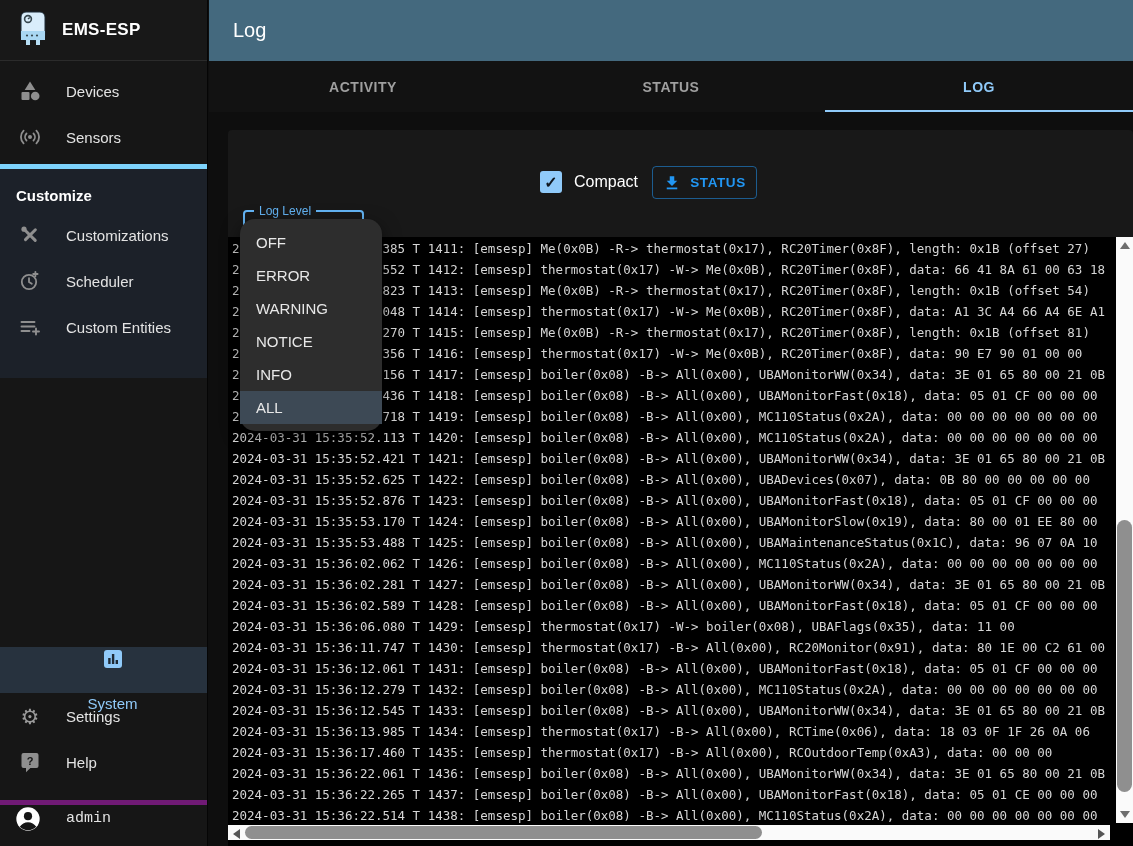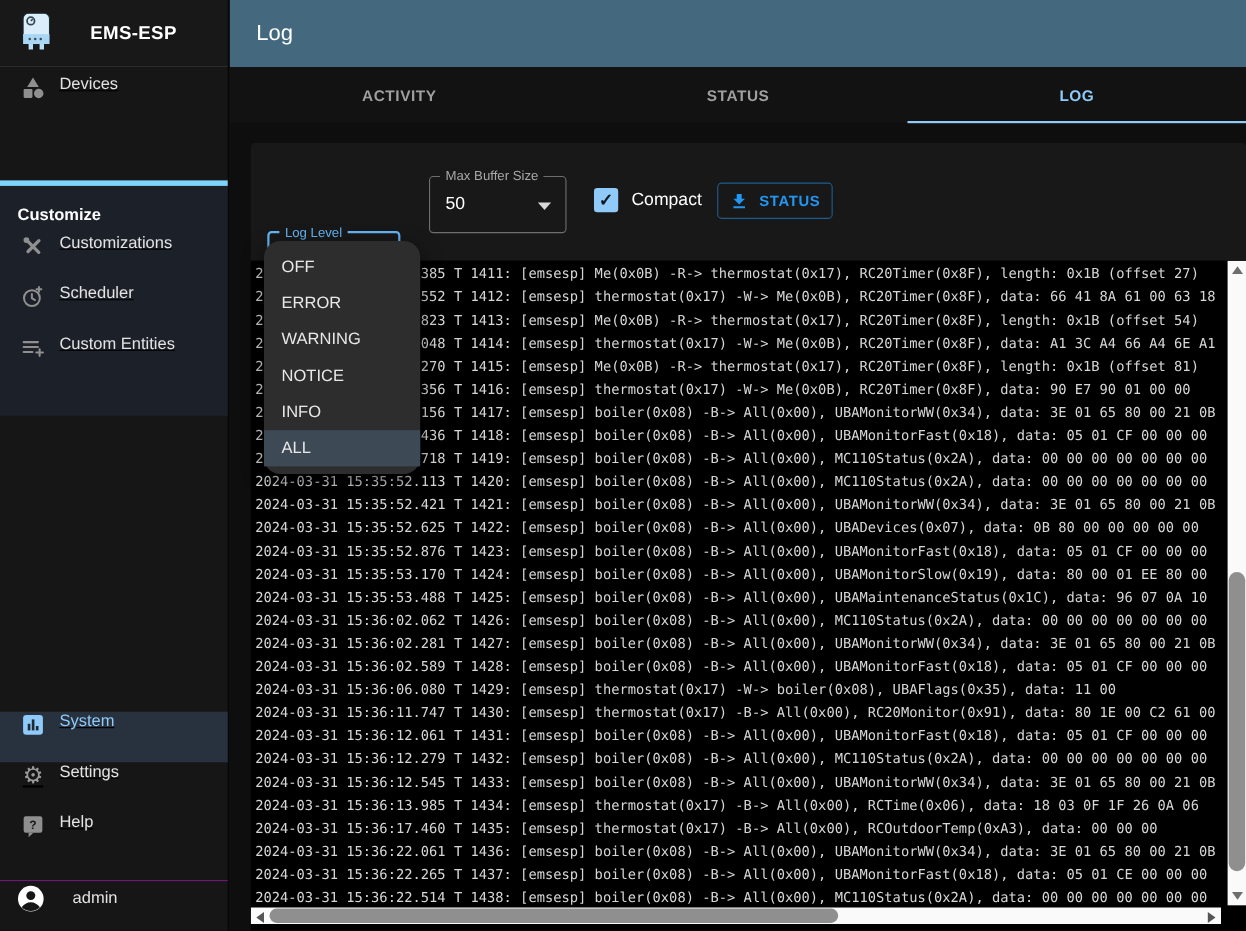--- a/index.html
+++ b/index.html
@@ -3,36 +3,36 @@
 <meta charset="utf-8">
 <style>
   * { margin:0; padding:0; box-sizing:border-box; }
   html,body { width:1133px; height:846px; overflow:hidden; background:#0e0e0e;
               font-family:"Liberation Sans", sans-serif; }
 
   
   .sidebar { position:absolute; left:0; top:0; width:208px; height:846px;
              background:#161616; border-right:1px solid #050505; }
   .logo-row { position:absolute; left:0; top:0; width:100%; height:61px;
-              display:flex; align-items:center; gap:32px; padding-left:16px;
+              display:flex; align-items:center; gap:12px; padding-left:16px;
               border-bottom:1px solid #2b2b2b; background:#181818; }
   .logo-title { color:#fff; font-size:17px; font-weight:700; letter-spacing:.3px; }
-  .nav-item { height:46px; display:flex; gap:12px; padding-left:18px;
-              cursor:pointer;text-decoration:underline; }
+  .nav-item { height:46px; display:flex; align-items:center; gap:24px; padding-left:18px;
+              cursor:pointer; }
   .nav-item .lbl { color:#e3e3e3; font-size:15px; }
   .nav-top { position:absolute; top:68px; left:0; width:100%; }
   .customize-sec { position:absolute; top:164px; left:0; width:100%; height:214px;
                    background:#1c2129; border-top:5px solid #7dd3fc; }
   .subheader { color:#fff; font-size:15px; font-weight:700; padding:18px 0 8px 16px; }
   .nav-bottom { position:absolute; top:647px; left:0; width:100%; }
-  .nav-item.selected { background:#27323e; }
+  .nav-item.selected { background:#27323e;flex-direction:column; }
   .nav-item.selected .lbl { color:#90caf9; }
   .user-row { position:absolute; top:800px; left:0; width:100%; height:32px;
-              border-top:1px solid #701a75; display:flex; align-items:center; gap:24px;
-              padding-left:14px; cursor:pointer; }
+              border-top:5px solid #701a75; display:flex; align-items:center; gap:24px;
+              padding-left:14px; cursor:pointer;font-family:Liberation Mono, monospace; }
   .user-row .lbl { color:#e3e3e3; font-size:15px; }
   .icon24 { width:24px; height:24px; display:flex; align-items:center; justify-content:center; flex:none; }
   .gear-glyph { font-size:21px; color:#9a9a9a; line-height:1; }
 
   
   .appbar { position:absolute; left:209px; top:0; width:924px; height:61px;
             background:#44697e; display:flex; align-items:center; padding-left:24px; }
   .appbar .title { color:#fff; font-size:20px; font-weight:400; }
   .tabbar { position:absolute; left:209px; top:61px; width:924px; height:51px;
             background:#121212; display:flex; }
@@ -126,20 +126,32 @@
     <div class="nav-item">
       <span class="icon24">
         <svg width="24" height="24" viewBox="0 0 24 24" fill="#8f8f8f">
           <path d="M12 2.5 L17.3 11 H6.7 Z"></path>
           <rect x="3.5" y="13" width="8" height="8" rx="1"></rect>
           <circle cx="17.2" cy="17" r="4.3"></circle>
         </svg>
       </span>
       <span class="lbl">Devices</span>
     </div>
+    <div class="nav-item">
+      <span class="icon24">
+        <svg width="24" height="24" viewBox="0 0 24 24" fill="none" stroke="#8f8f8f" stroke-width="1.8" stroke-linecap="round">
+          <circle cx="12" cy="12" r="2" fill="#8f8f8f" stroke="none"></circle>
+          <path d="M8.5 15.5a5 5 0 0 1 0-7"></path>
+          <path d="M15.5 8.5a5 5 0 0 1 0 7"></path>
+          <path d="M5.6 18.4a9 9 0 0 1 0-12.8"></path>
+          <path d="M18.4 5.6a9 9 0 0 1 0 12.8"></path>
+        </svg>
+      </span>
+      <span class="lbl">Sensors</span>
+    </div>
   </div>
 
   <div class="customize-sec">
     <div class="subheader">Customize</div>
     <div class="nav-item">
       <span class="icon24">
         <svg width="24" height="24" viewBox="0 0 24 24" fill="#8f8f8f">
           <rect x="4" y="10.6" width="17" height="3" rx="1.5" transform="rotate(45 12 12)"></rect>
           <rect x="4" y="10.6" width="17" height="3" rx="1.5" transform="rotate(-45 12 12)"></rect>
           <circle cx="6" cy="6.2" r="2.6"></circle>
@@ -219,25 +231,20 @@
   <div class="tab">STATUS</div>
   <div class="tab active">LOG</div>
   <div class="tab-indicator"></div>
 </div>
 
 <div class="controls-card">
   <div class="outlined sel-loglevel">
     <span class="flabel">Log Level</span>
     <span class="val">ALL</span>
     <span class="caret-up"></span>
-  </div>
-  <div class="outlined sel-buffer">
-    <span class="flabel">Max Buffer Size</span>
-    <span class="val">50</span>
-    <span class="caret-down"></span>
   </div>
   <div class="checkbox">
     <span>✓</span>
   </div>
   <span class="chk-label">Compact</span>
   <button class="export-btn">
     <span class="icon24" style="width:18px;height:18px;">
       <svg width="18" height="18" viewBox="0 0 24 24" fill="#2196f3">
         <path d="M19 9h-4V3H9v6H5l7 7 7-7z"></path>
           <rect x="5" y="18" width="14" height="2.4"></rect>

